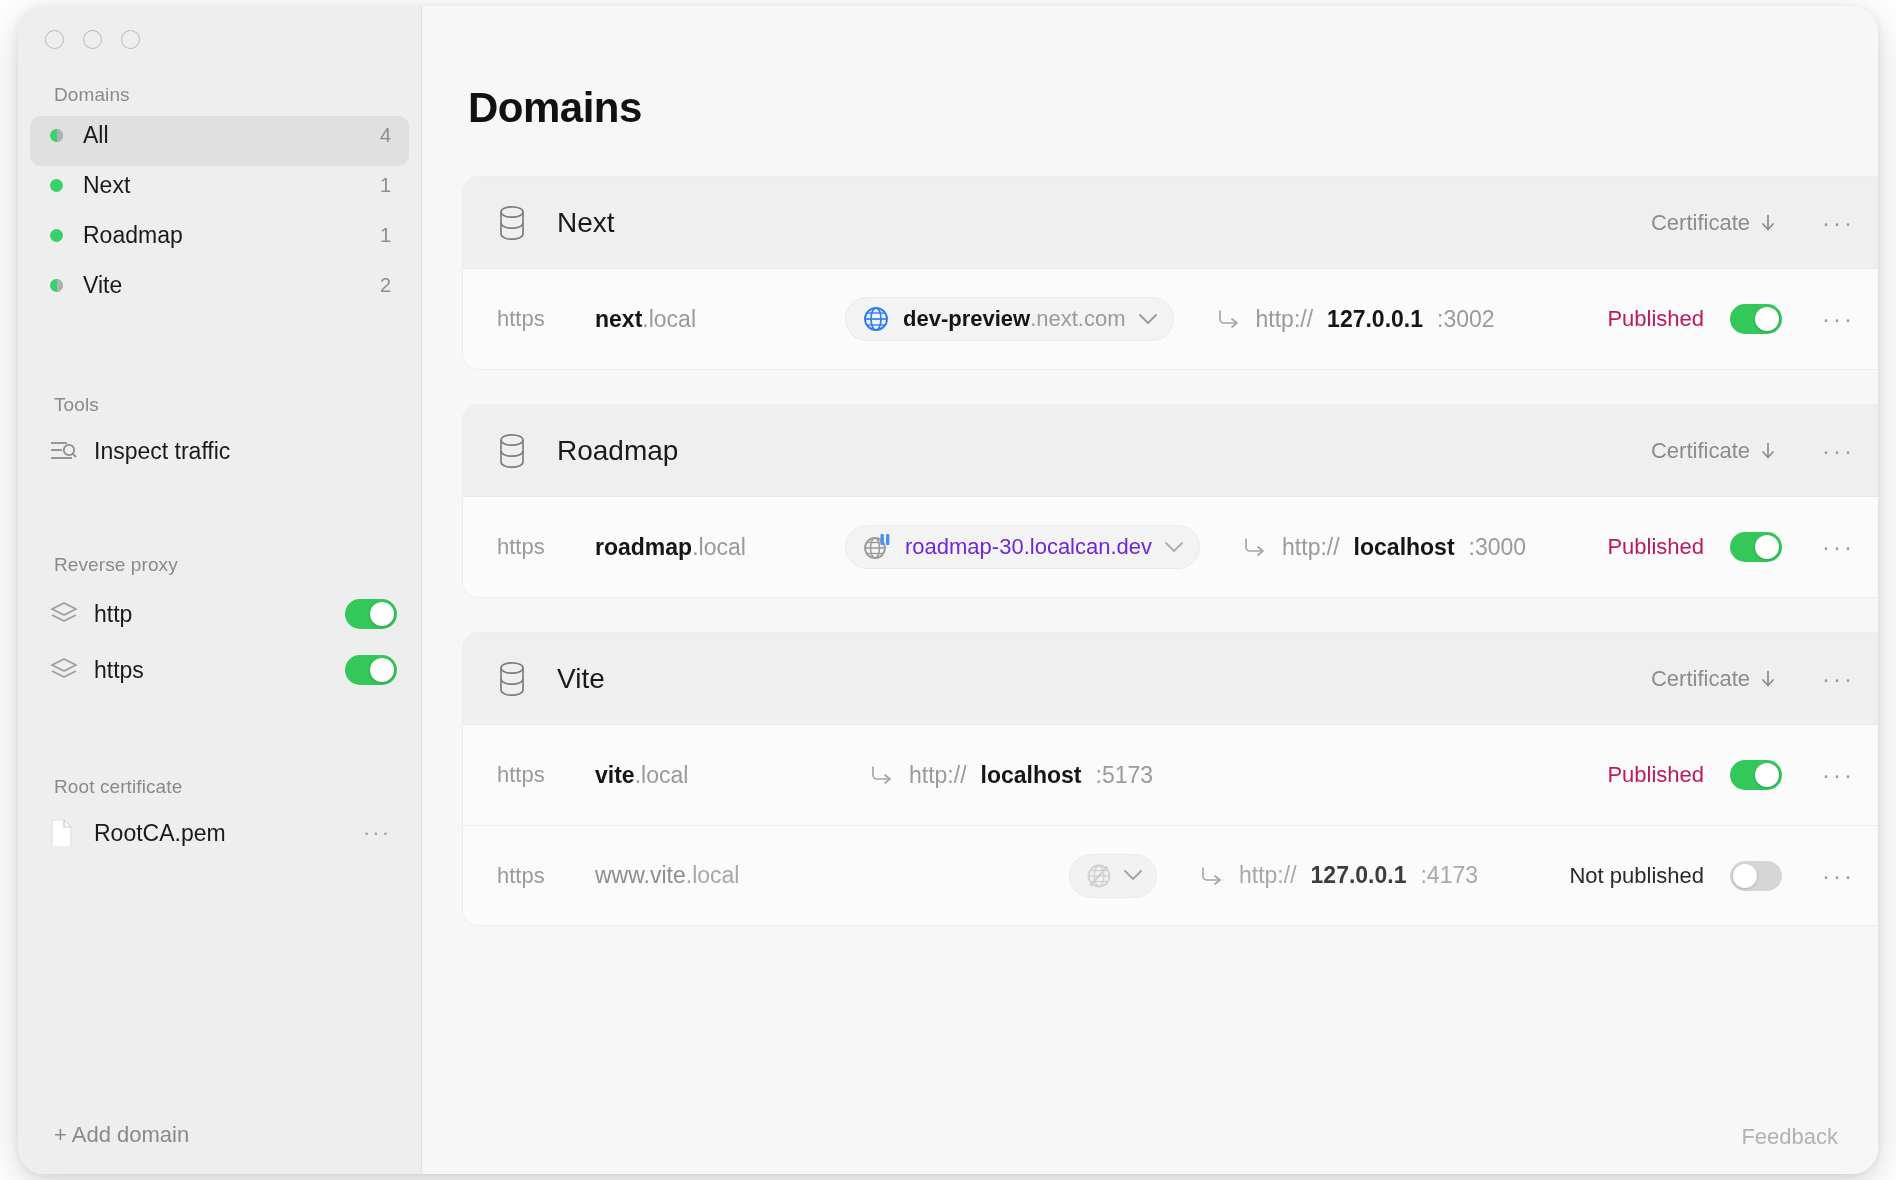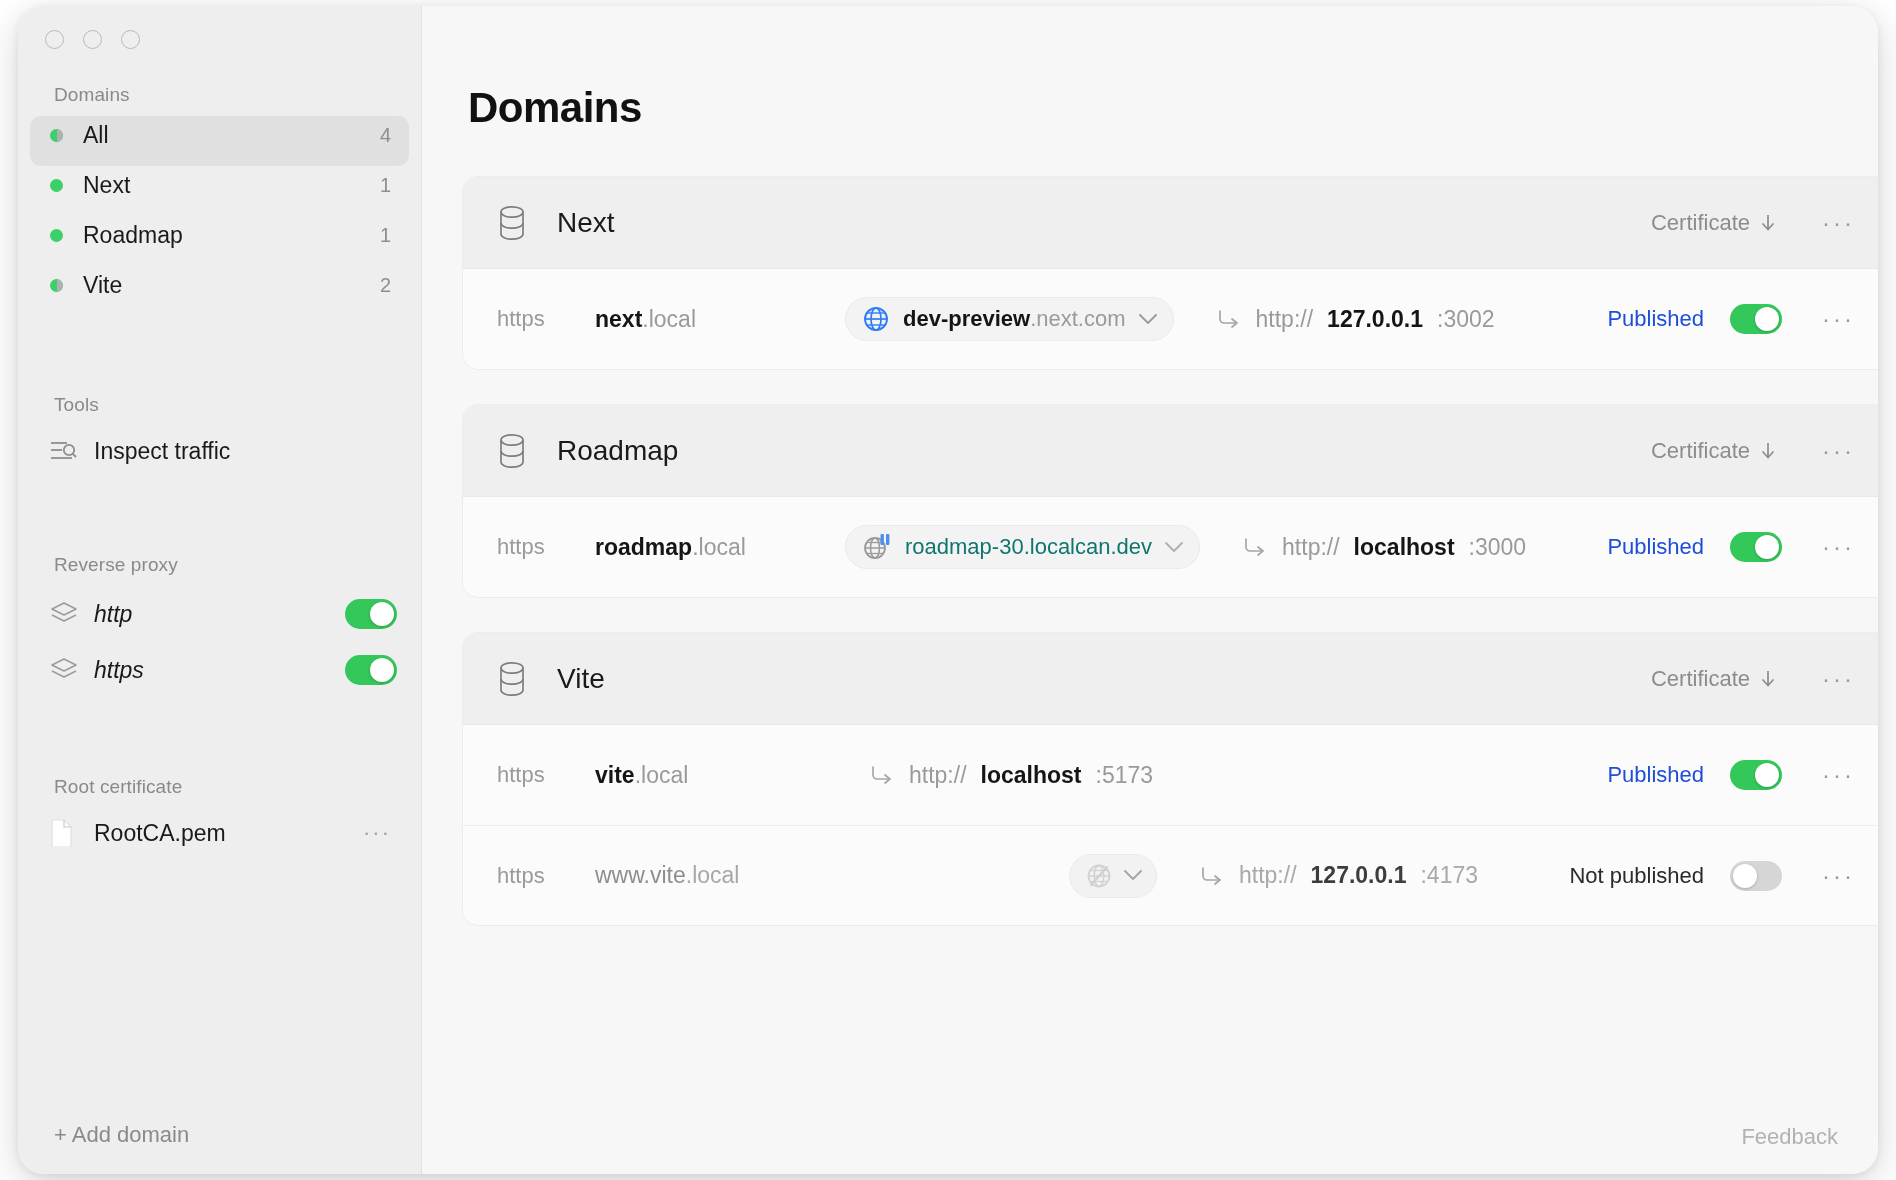--- a/index.html
+++ b/index.html
@@ -107,21 +107,20 @@
   }
   .tool-icon { width: 28px; margin-right: 16px; display: flex; align-items: center; }
   .tool-label { font-size: 23px; color: #1a1a1a; flex: 1; }
 
   .proxy-item {
     display: flex;
     align-items: center;
     height: 56px;
     padding: 0 12px 0 20px;
     border-radius: 11px;
-    font-style: italic;
   }
   .proxy-icon { width: 28px; margin-right: 16px; display: flex; align-items: center; }
   .proxy-label { font-size: 23px; color: #1a1a1a; flex: 1; }
 
   
   .toggle {
     width: 52px; height: 30px;
     border-radius: 15px;
     background: #d6d6d6;
     position: relative;
@@ -247,40 +246,40 @@
     align-items: center;
     gap: 13px;
     height: 44px;
     border-radius: 27px;
     background: #f3f3f3;
     border: 1px solid #eaeaea;
     padding: 0 16px 0 16px;
   }
   .pill-text { font-size: 22px; color: #9a9a9a; white-space: nowrap; }
   .pill-text b { color: #151515; font-weight: bold; }
-  .pill-text.muted, .pill-text.muted b { color: #0f766e; font-weight: normal; }
+  .pill-text.muted, .pill-text.muted b { color: #6d28d9; font-weight: normal; }
   .chev { color: #9b9b9b; font-size: 17px; line-height: 1; }
   .pill.empty { padding: 0 14px; gap: 10px; background: #f2f2f2; }
 
   .target {
     flex: 1;
     display: flex;
     align-items: center;
     gap: 14px;
     font-size: 23px;
     color: #9a9a9a;
     padding-left: 26px;
   }
   .target b { color: #151515; font-weight: bold; }
   .row-muted .target { color: #a8a8a8; }
   .row-muted .target b { color: #3d3d3d; }
 
   .pub-label {
     font-size: 22px;
-    color: #1d4ed8;
+    color: #be185d;
     margin-right: 26px;
     white-space: nowrap;
   }
   .row-muted .pub-label { color: #2a2a2a; }
 
   .row-dots { color: #9a9a9a; font-size: 24px; letter-spacing: 3px; margin-left: 40px; }
 
   .feedback {
     position: absolute;
     right: 40px;

